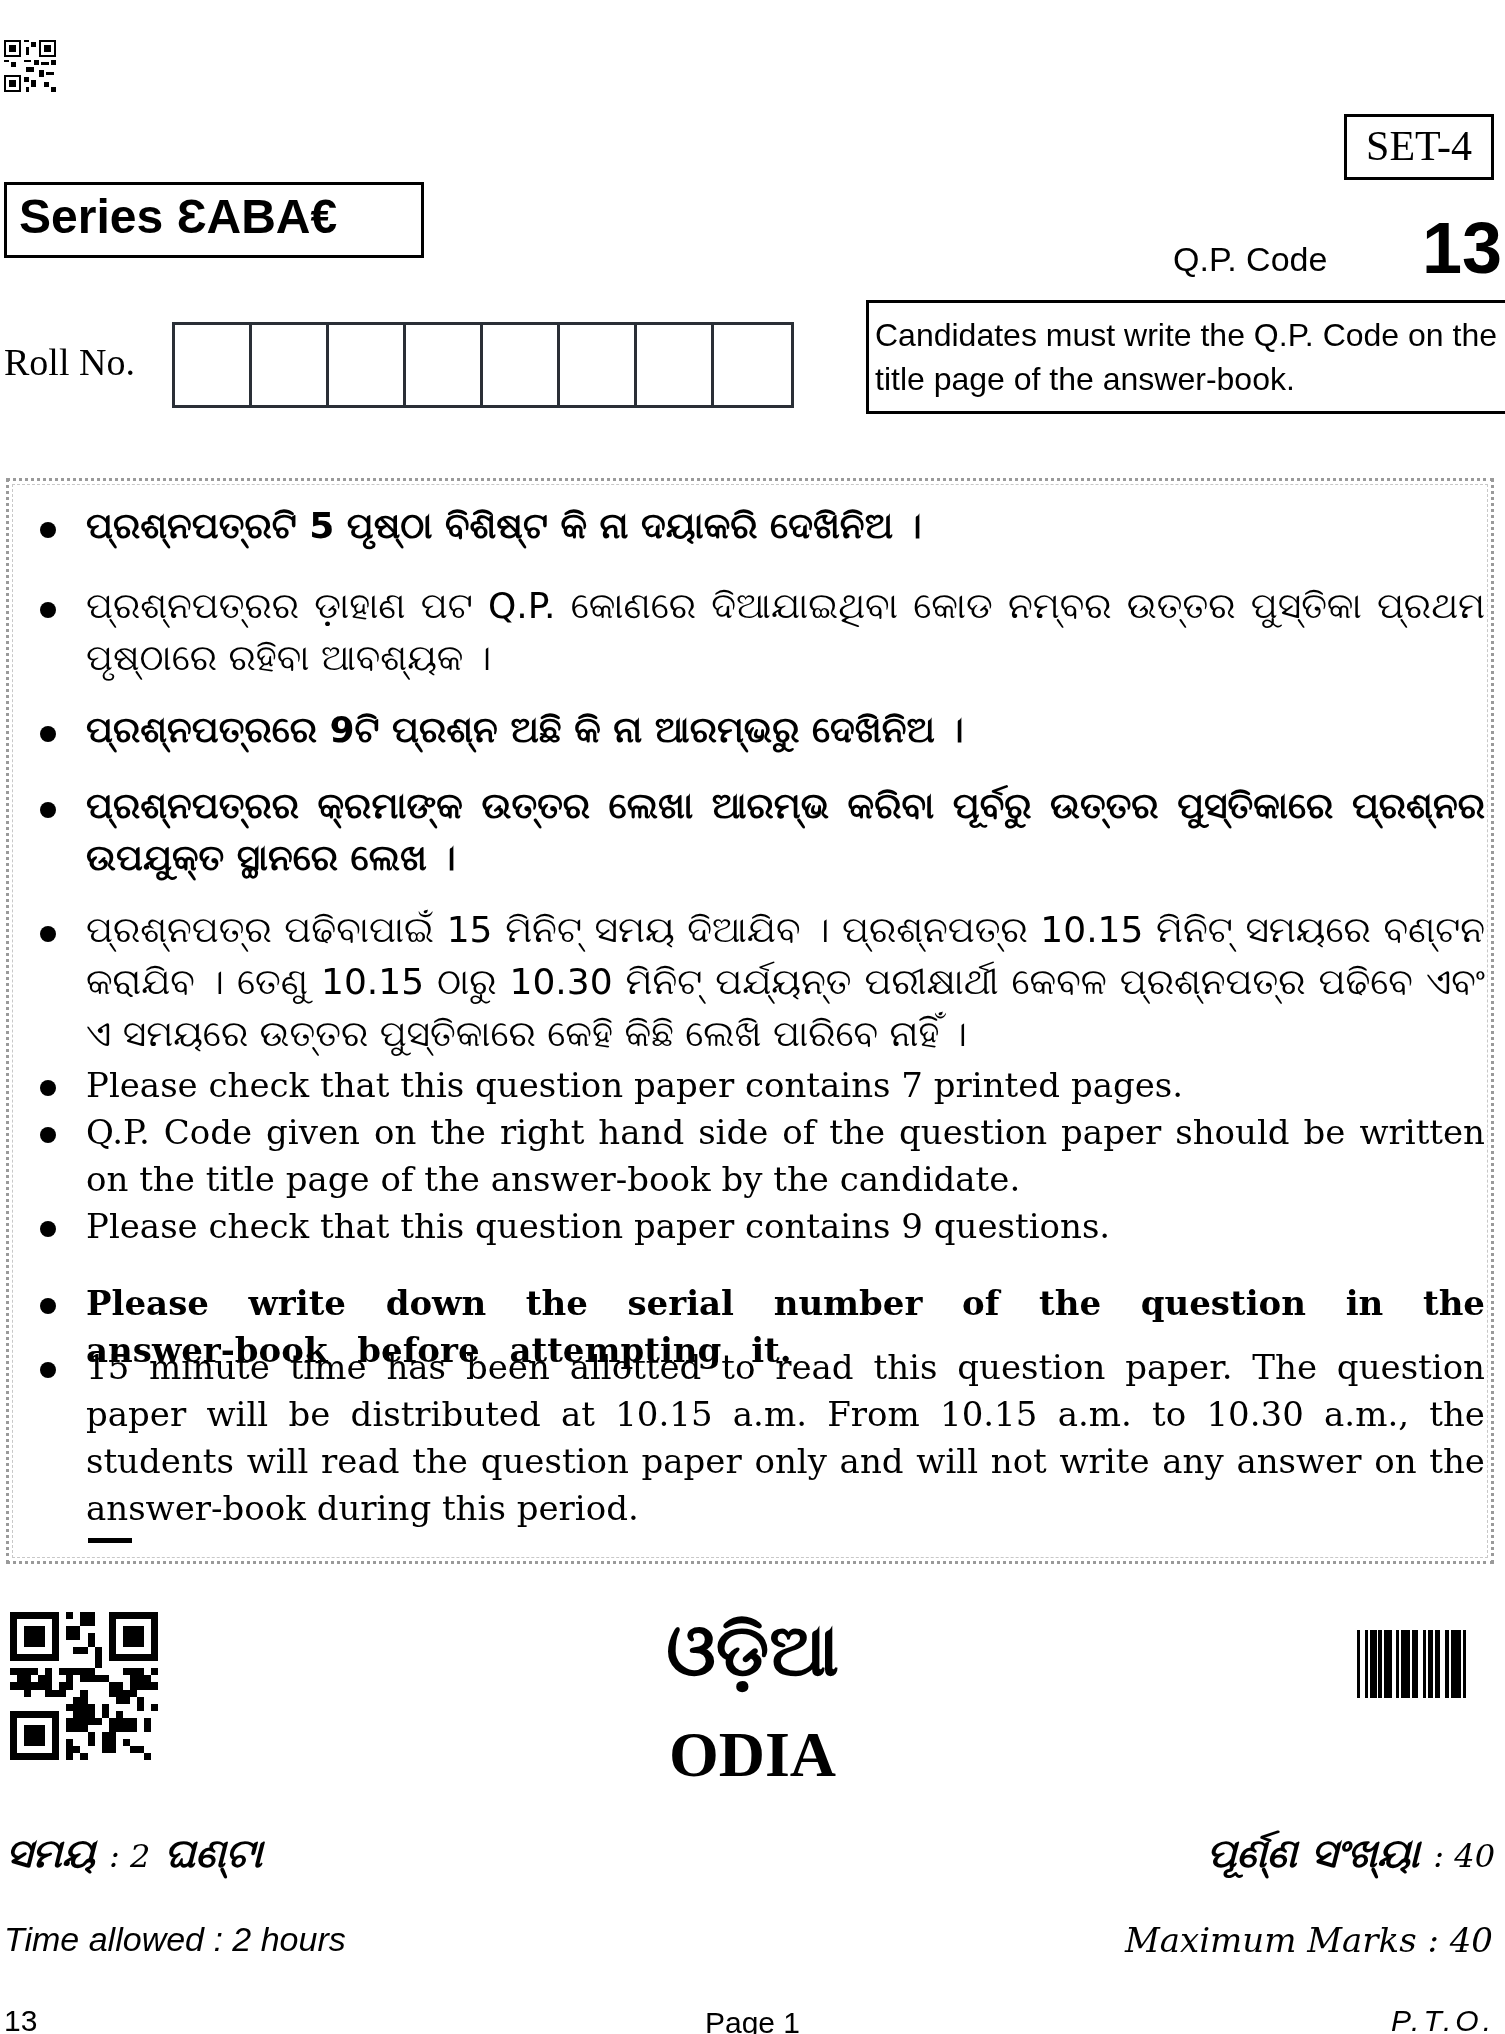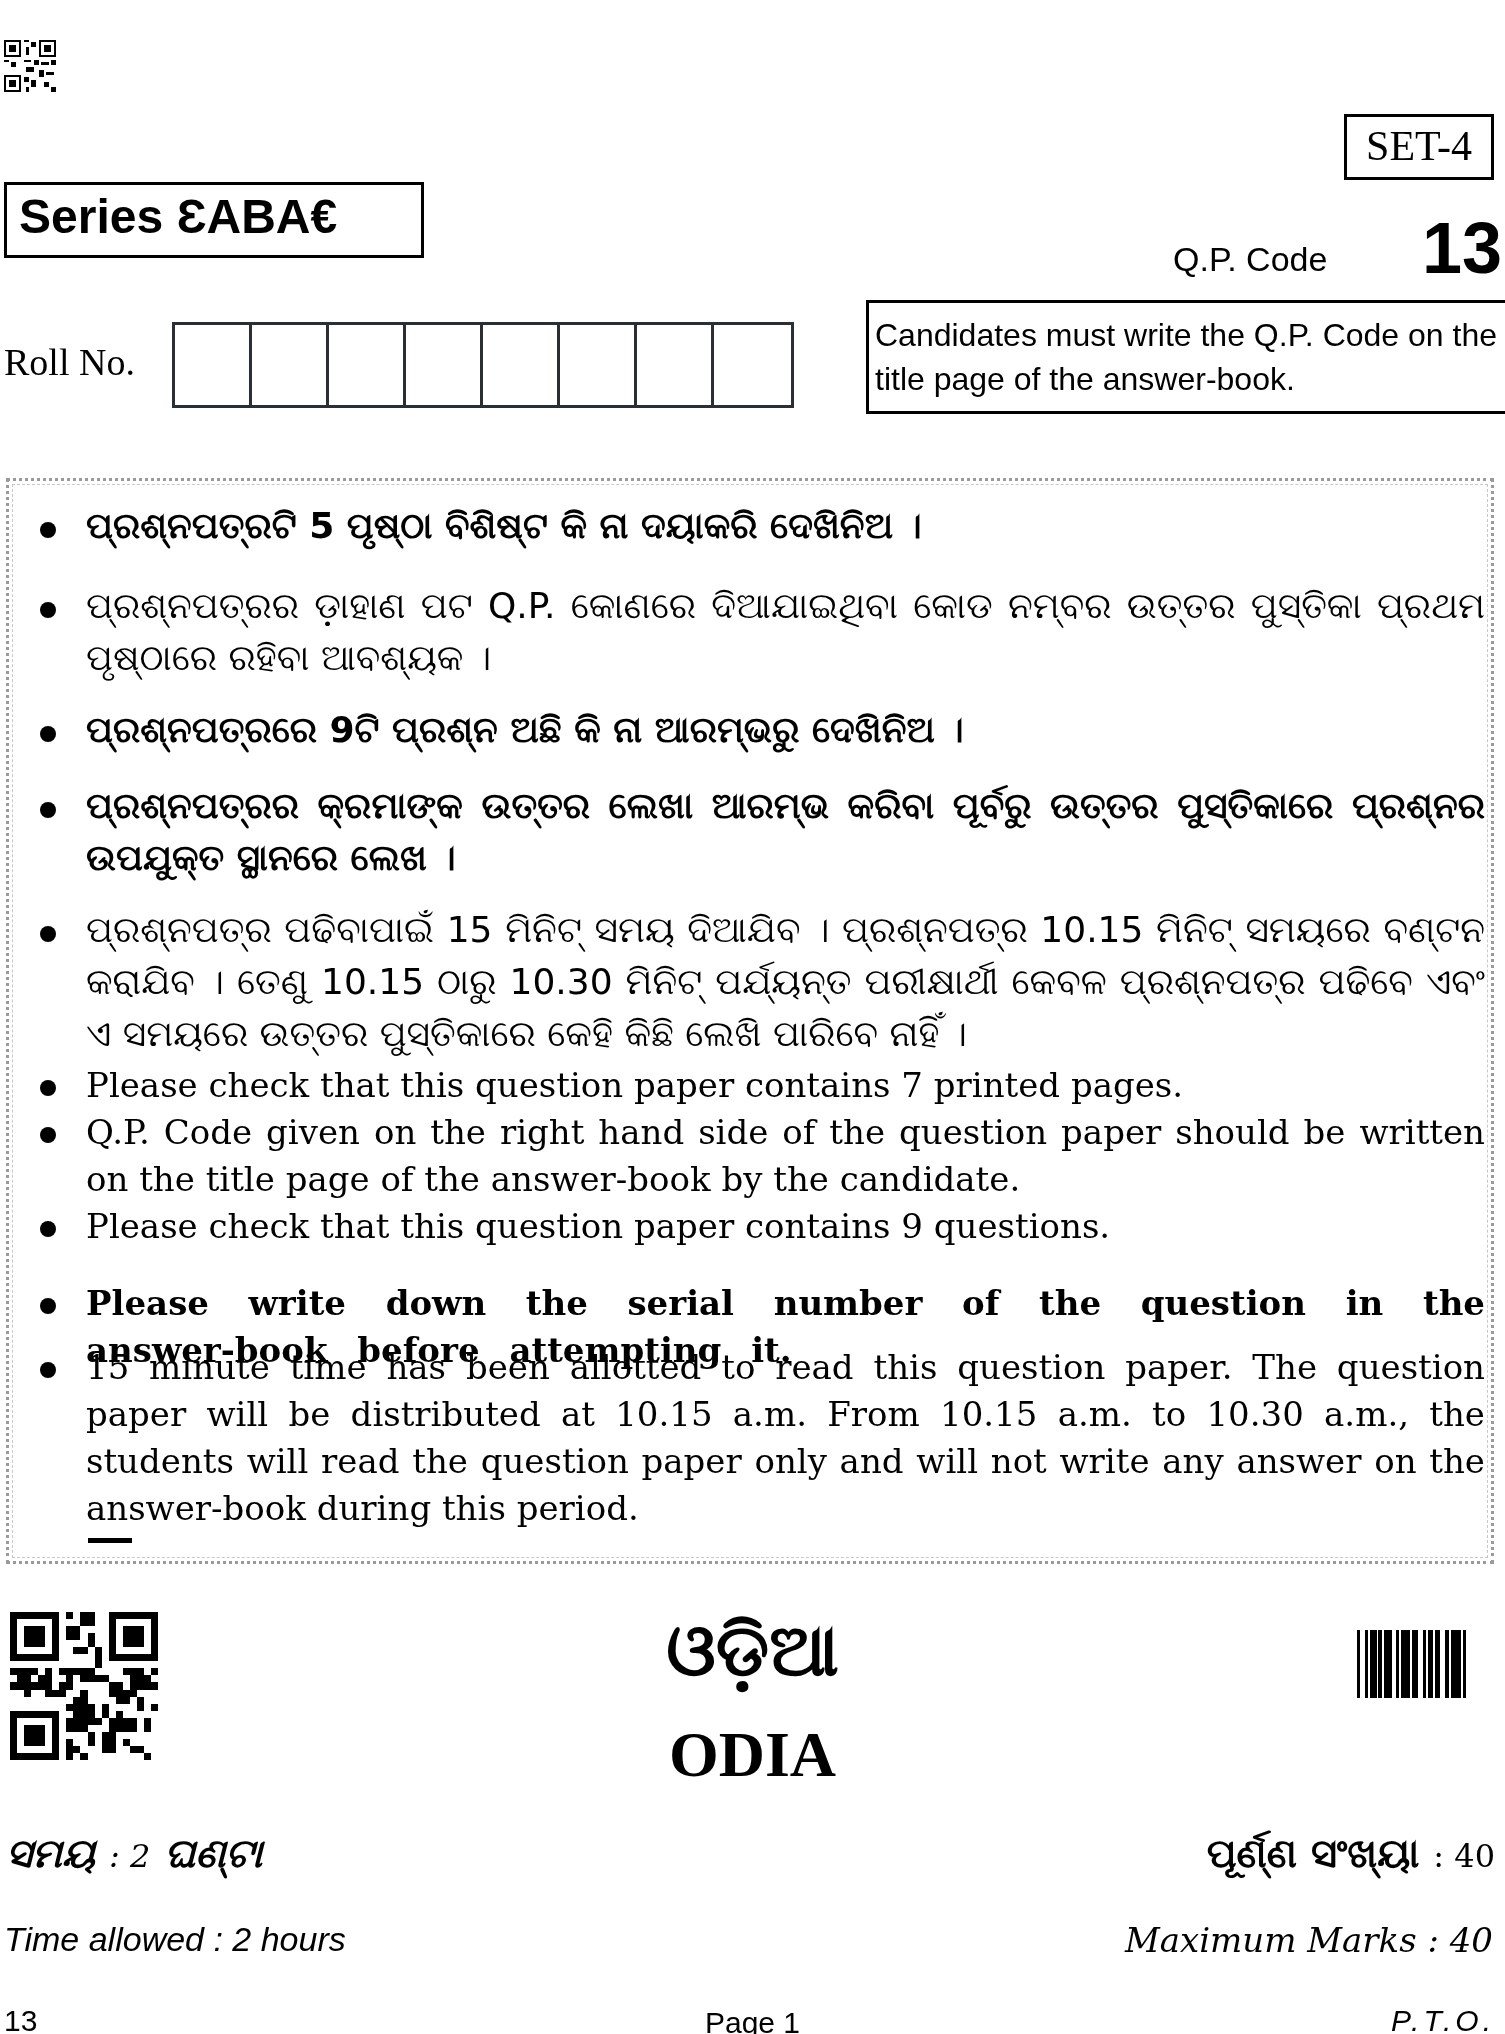--- a/index.html
+++ b/index.html
@@ -39,21 +39,21 @@
   .dash { left:88px; top:1538px; width:44px; height:5px; background:#000; }
 
   .title-odia { left:0; width:1505px; top:1608px; text-align:center; font-family:"DejaVu Sans", sans-serif; font-size:72px; font-weight:bold; }
   .title-eng { left:0; width:1505px; top:1718px; text-align:center; font-family:"Liberation Serif", serif; font-size:64px; font-weight:bold; }
 
   .barcode { left:1357px; top:1630px; width:136px; height:68px; display:flex; align-items:stretch; gap:0; }
   .barcode span { background:#000; display:block; }
 
   .time-odia { left:6px; top:1830px; font-family:"DejaVu Sans", sans-serif; font-style:italic; font-weight:bold; font-size:40px; }
   .time-odia .num { font-family:"DejaVu Serif", serif; font-weight:normal; font-size:32px; }
-  .marks-odia { right:10px; top:1830px; font-family:"DejaVu Sans", sans-serif; font-weight:bold; font-size:40px; }
+  .marks-odia { right:10px; top:1830px; font-family:"DejaVu Sans", sans-serif; font-style:italic; font-weight:bold; font-size:40px; }
   .marks-odia .num { font-family:"DejaVu Serif", serif; font-weight:normal; font-size:32px; }
   .time-eng { left:4px; top:1920px; font-family:Liberation Sans, sans-serif; font-style:italic; font-size:34px; }
   .marks-eng { right:12px; top:1920px; font-family:"DejaVu Serif", serif; font-style:italic; font-size:34px; }
 
   .foot-left { left:4px; top:2004px; font-family:"Liberation Sans", sans-serif; font-size:30px; }
   .foot-center { left:0; width:1505px; top:2006px; text-align:center; font-family:"Liberation Sans", sans-serif; font-size:30px; }
   .foot-right { right:10px; top:2004px; font-family:"Liberation Sans", sans-serif; font-style:italic; font-size:30px; letter-spacing:4px; }
 </style>
 </head>
 <body>

